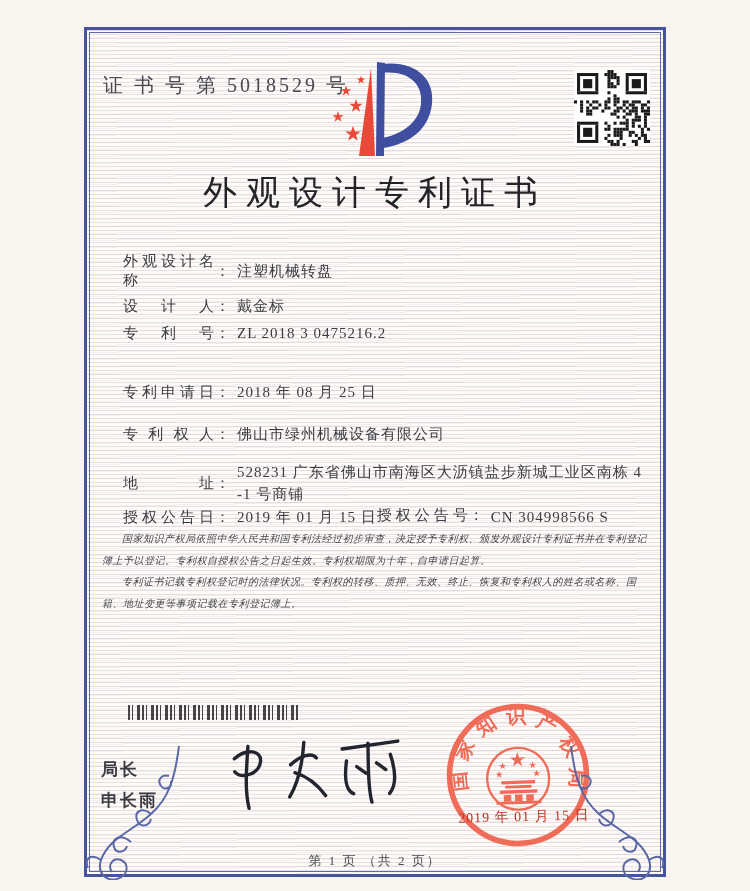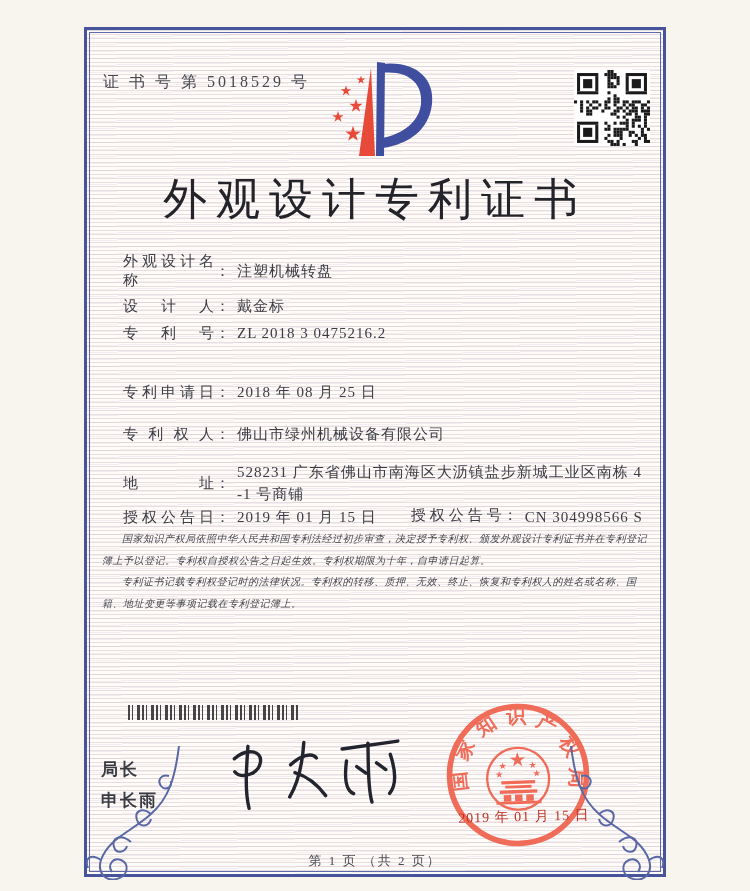--- a/index.html
+++ b/index.html
@@ -13,35 +13,35 @@
     position:absolute;left:84px;top:27px;width:576px;height:844px;
     border:3px solid #47549b;
     background:
       repeating-linear-gradient(180deg, rgba(205,170,182,.38) 0 1px, rgba(255,255,255,0) 1px 4px),
       repeating-linear-gradient(179deg, rgba(190,170,200,.18) 0 1px, rgba(255,255,255,0) 1px 7px),
       #fdfcf9;
   }
   .inner-frame{position:absolute;left:2px;top:2px;right:2px;bottom:2px;border:1px solid #5d69aa;pointer-events:none;}
   .cert-no{
     position:absolute;left:16px;top:42px;
-    font-size:16px;color:#474850;letter-spacing:3px;
+    font-size:20px;color:#474850;letter-spacing:3px;
   }
   .logo{position:absolute;left:228px;top:30px;width:124px;height:106px;}
   .qr{position:absolute;left:487px;top:40px;width:76px;height:76px;background:#fff;}
   .title{
     position:absolute;left:0;top:140px;width:100%;text-align:center;
-    font-size:44px;color:#23232a;letter-spacing:9px;font-weight:500;
+    font-size:34px;color:#23232a;letter-spacing:9px;font-weight:500;
   }
   .fields{position:absolute;left:36px;top:0;width:520px;font-size:15px;color:#3c3d44;}
   .frow{position:absolute;left:0;display:flex;align-items:center;letter-spacing:1px;}
   .flabel{display:inline-block;width:92px;text-align:justify;text-align-last:justify;flex:none;}
   .fcolon{flex:none;margin-right:6px;}
   .fvalue{white-space:pre-line;line-height:22px;}
   .r1{top:222px}.r2{top:265px}.r3{top:292px}.r4{top:351px}.r5{top:393px}.r6{top:431px}.r7{top:476px}
-  .pair2{margin-left:34px;display:flex;}
+  .pair2{display:flex;}
   .paras{
     position:absolute;left:15px;top:498px;width:548px;
     font-size:10px;line-height:21.5px;color:#45464e;
     font-style:italic;letter-spacing:.5px;
   }
   .paras p{margin:0;text-indent:2em;}
   .barcode{
     position:absolute;left:41px;top:675px;width:172px;height:15px;opacity:.85;
     background:repeating-linear-gradient(90deg,
       #26262a 0 2px, transparent 2px 4px,

